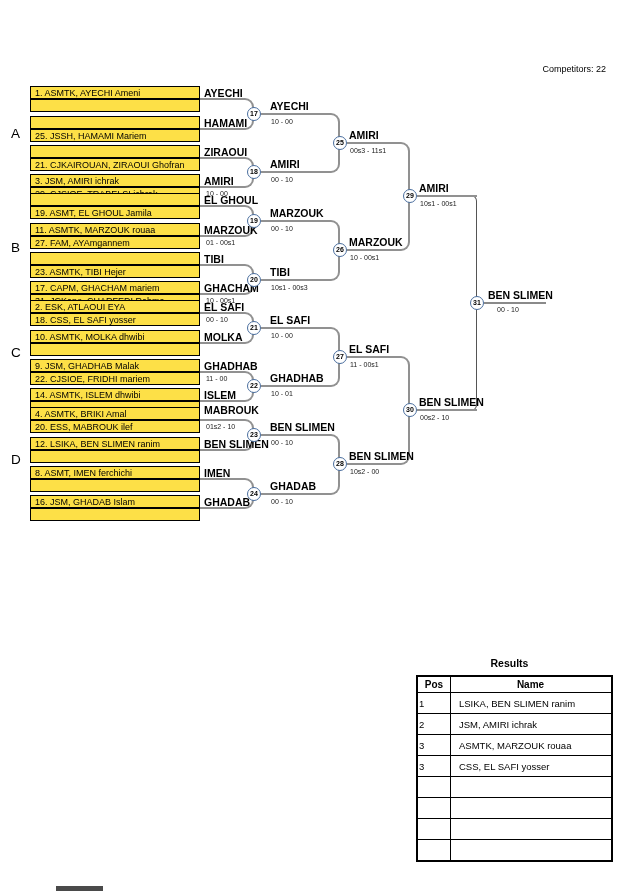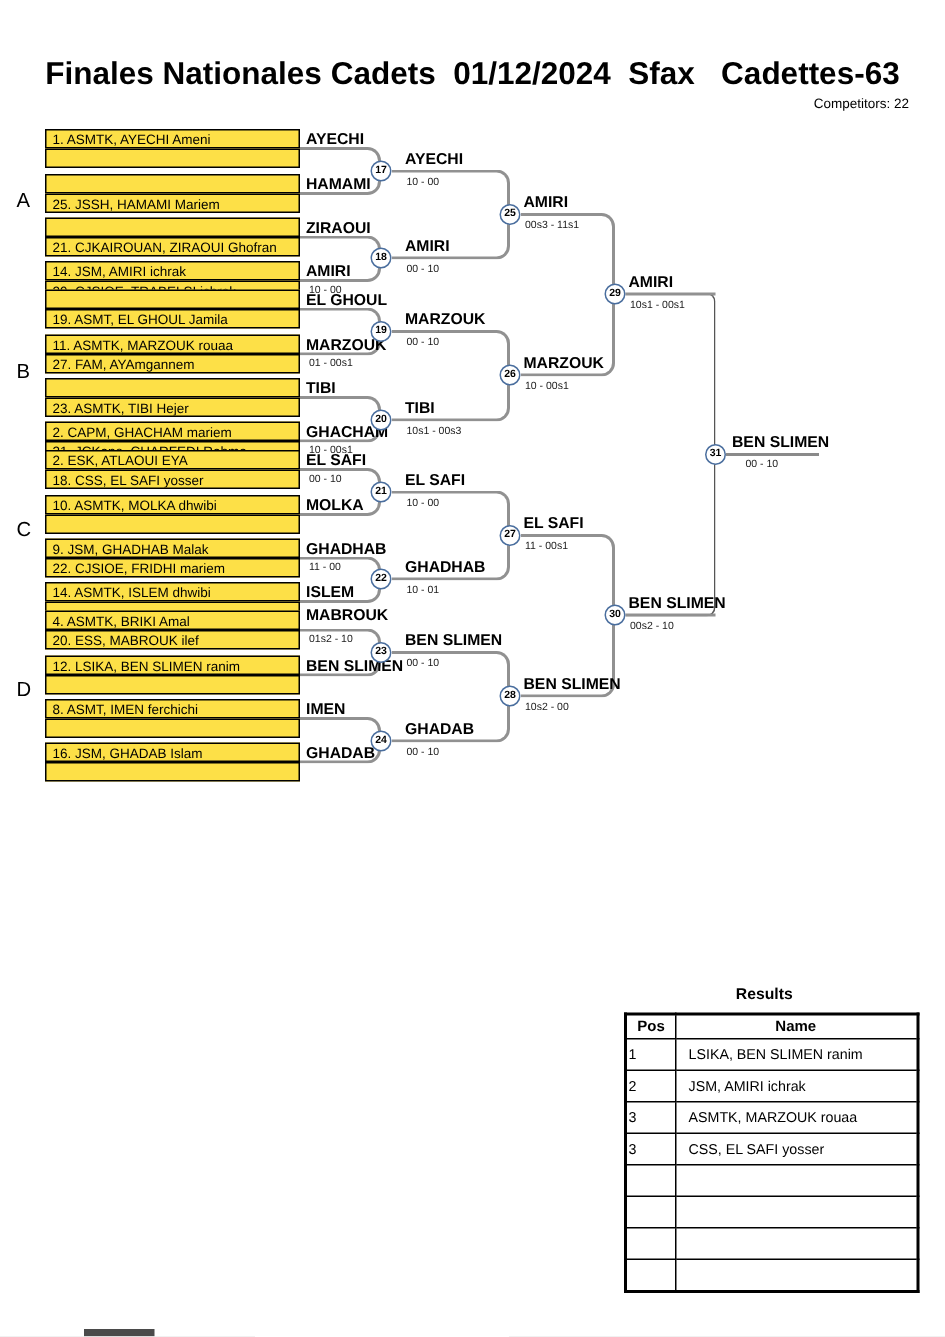--- a/index.html
+++ b/index.html
@@ -36,44 +36,43 @@
   #restable td.th { height:13px; font:bold 10px "Liberation Sans", sans-serif; text-align:center; }
   #restable td.pos { width:30px; }
   #restable td.nm { width:151px; padding-left:8px;margin-left:48px; }
   .artifact { position:absolute; left:56px; top:886px; width:47px; height:5px; background:#4a4a4a; }
 </style>
 </head>
 <body>
 
 <div id="page">
 
-  <div class="title">Finales Nationales Cadets  01/12/2024  Sfax   Cadettes-63</div>
   <div class="competitors">Competitors: 22</div>
 
   <div class="sec" style="top:126px">A</div>
   <div class="sec" style="top:240px">B</div>
   <div class="sec" style="top:345px">C</div>
   <div class="sec" style="top:452px">D</div>
 
   <div class="slot" style="top:86px">1. ASMTK, AYECHI Ameni</div>
   <div class="slot" style="top:99px"></div>
   <div class="slot" style="top:116px"></div>
   <div class="slot" style="top:129px">25. JSSH, HAMAMI Mariem</div>
   <div class="slot" style="top:145px"></div>
   <div class="slot" style="top:158px">21. CJKAIROUAN, ZIRAOUI Ghofran</div>
-  <div class="slot" style="top:174px">14. JSM, AMIRI ichrak</div>
+  <div class="slot" style="top:174px">3. JSM, AMIRI ichrak</div>
   <div class="slot" style="top:187px">29. CJSIOE, TRABELSI ichrak</div>
 
   <div class="slot" style="top:193px"></div>
   <div class="slot" style="top:206px">19. ASMT, EL GHOUL Jamila</div>
   <div class="slot" style="top:223px">11. ASMTK, MARZOUK rouaa</div>
   <div class="slot" style="top:236px">27. FAM, AYAmgannem</div>
   <div class="slot" style="top:252px"></div>
   <div class="slot" style="top:265px">23. ASMTK, TIBI Hejer</div>
-  <div class="slot" style="top:281px">2. CAPM, GHACHAM mariem</div>
+  <div class="slot" style="top:281px">17. CAPM, GHACHAM mariem</div>
   <div class="slot" style="top:294px">31. JCKano, CHARFEDI Rahma</div>
 
   <div class="slot" style="top:300px">2. ESK, ATLAOUI EYA</div>
   <div class="slot" style="top:313px">18. CSS, EL SAFI yosser</div>
   <div class="slot" style="top:330px">10. ASMTK, MOLKA dhwibi</div>
   <div class="slot" style="top:343px"></div>
   <div class="slot" style="top:359px">9. JSM, GHADHAB Malak</div>
   <div class="slot" style="top:372px">22. CJSIOE, FRIDHI mariem</div>
   <div class="slot" style="top:388px">14. ASMTK, ISLEM dhwibi</div>
   <div class="slot" style="top:401px"></div>

